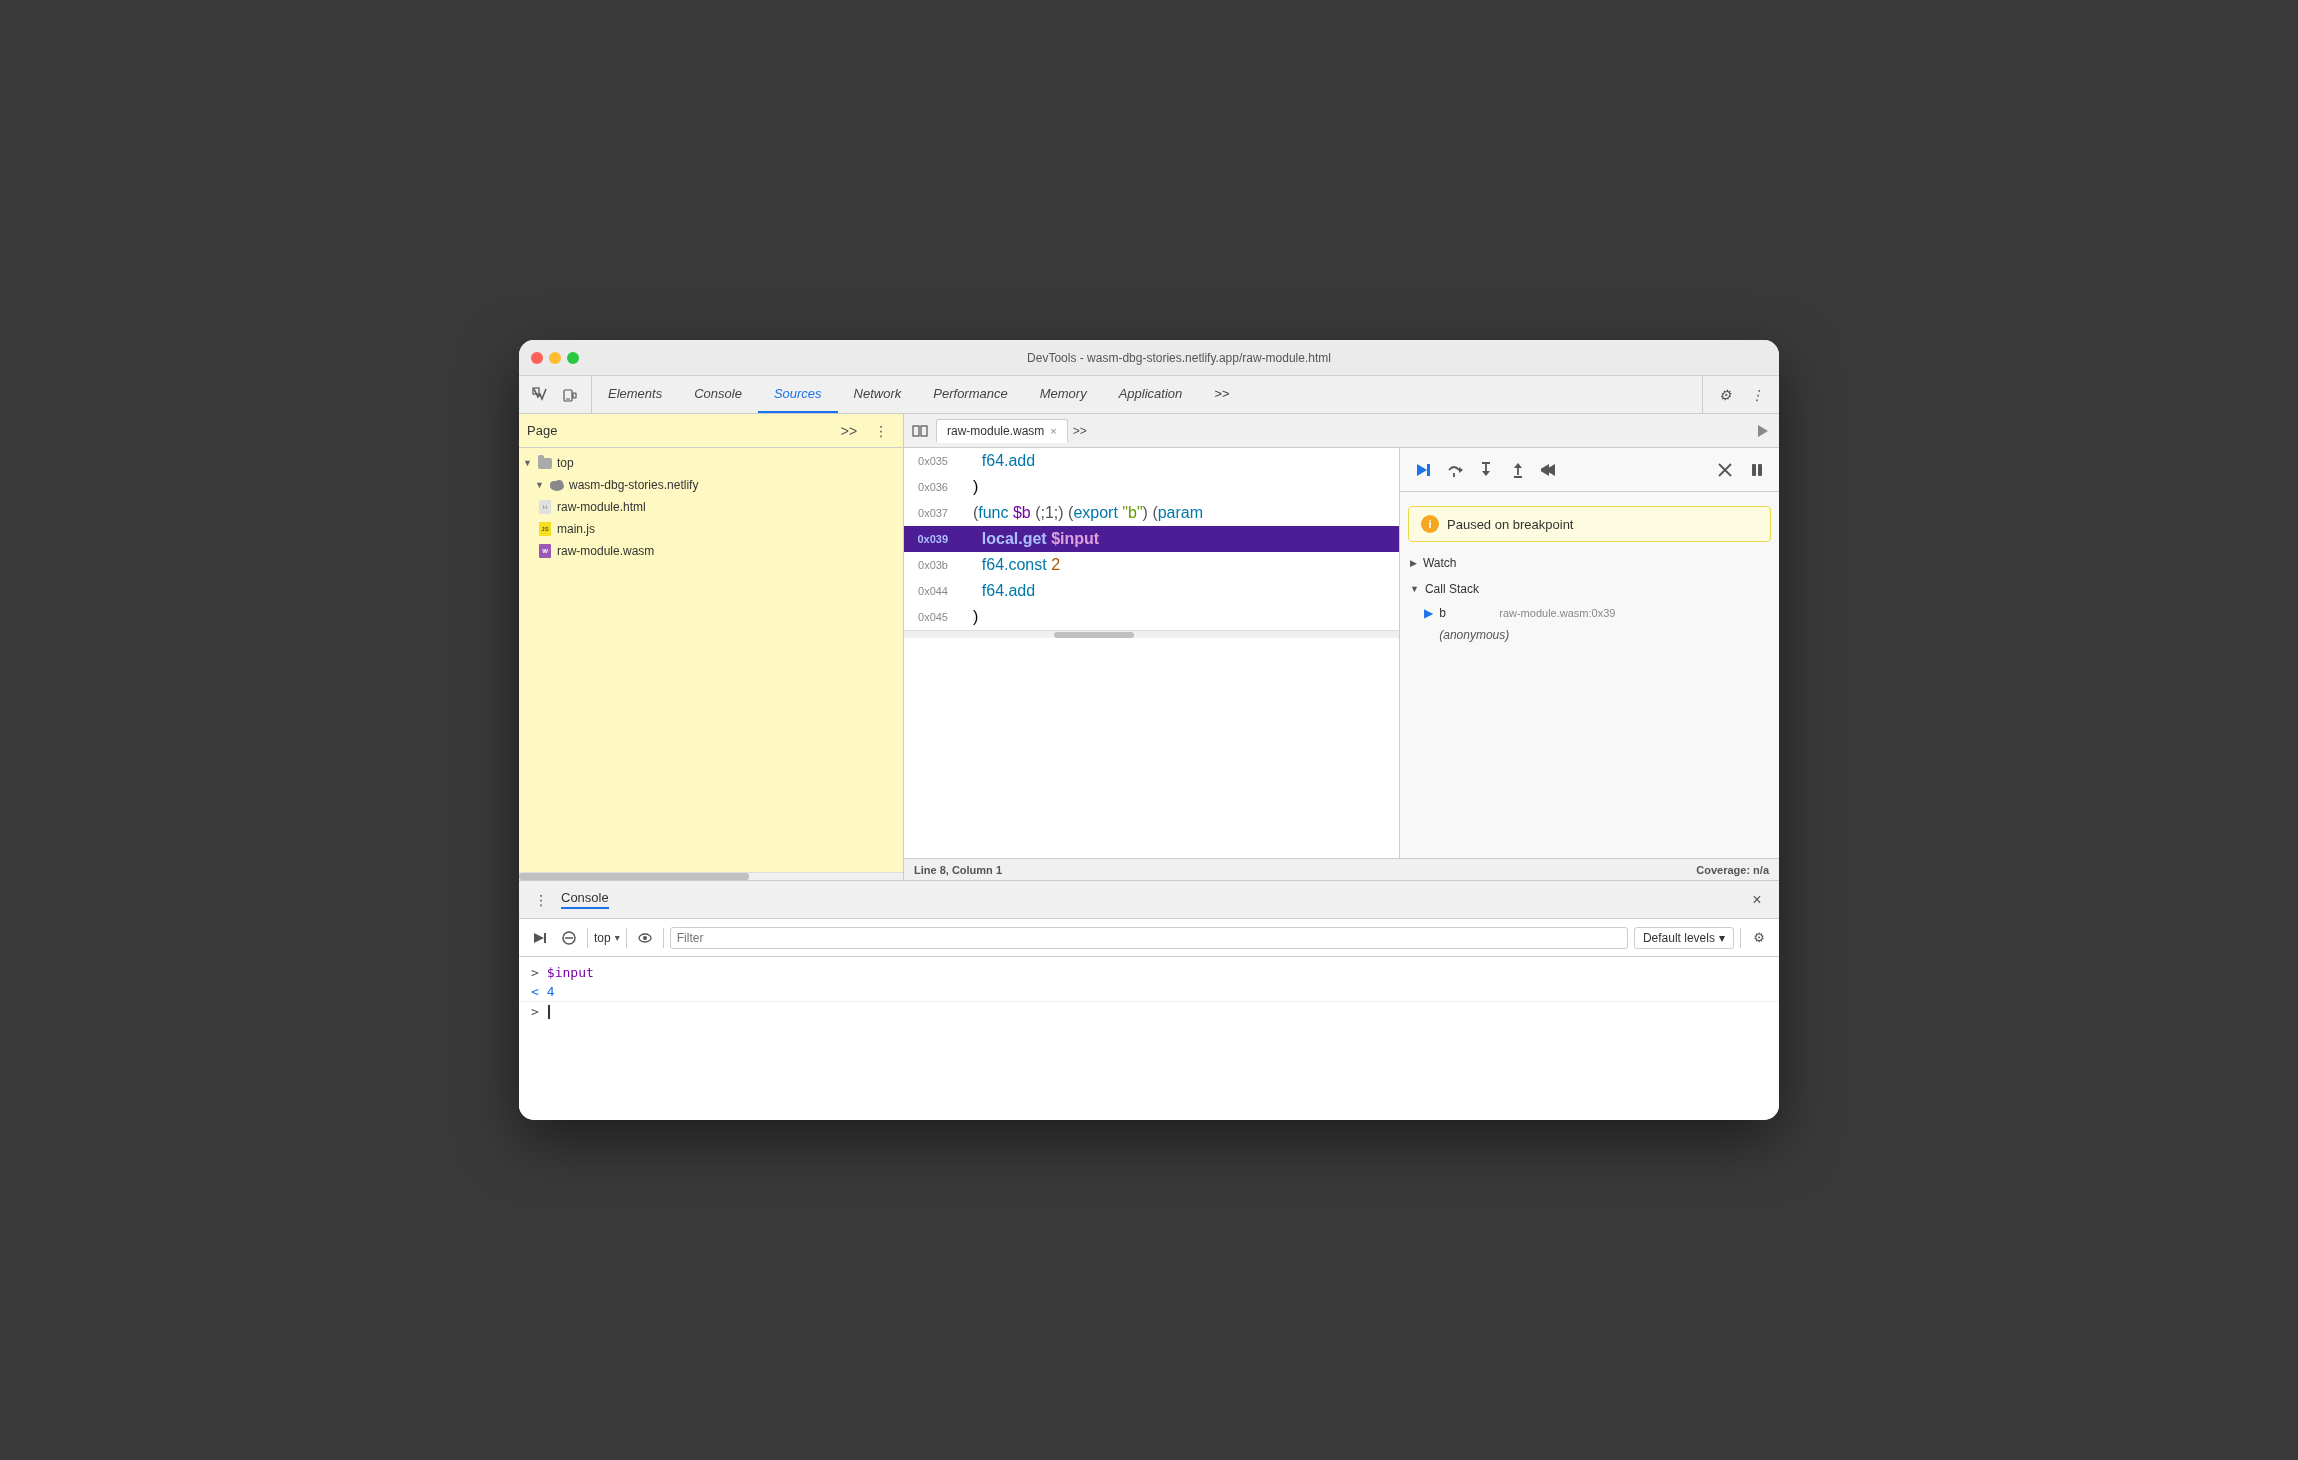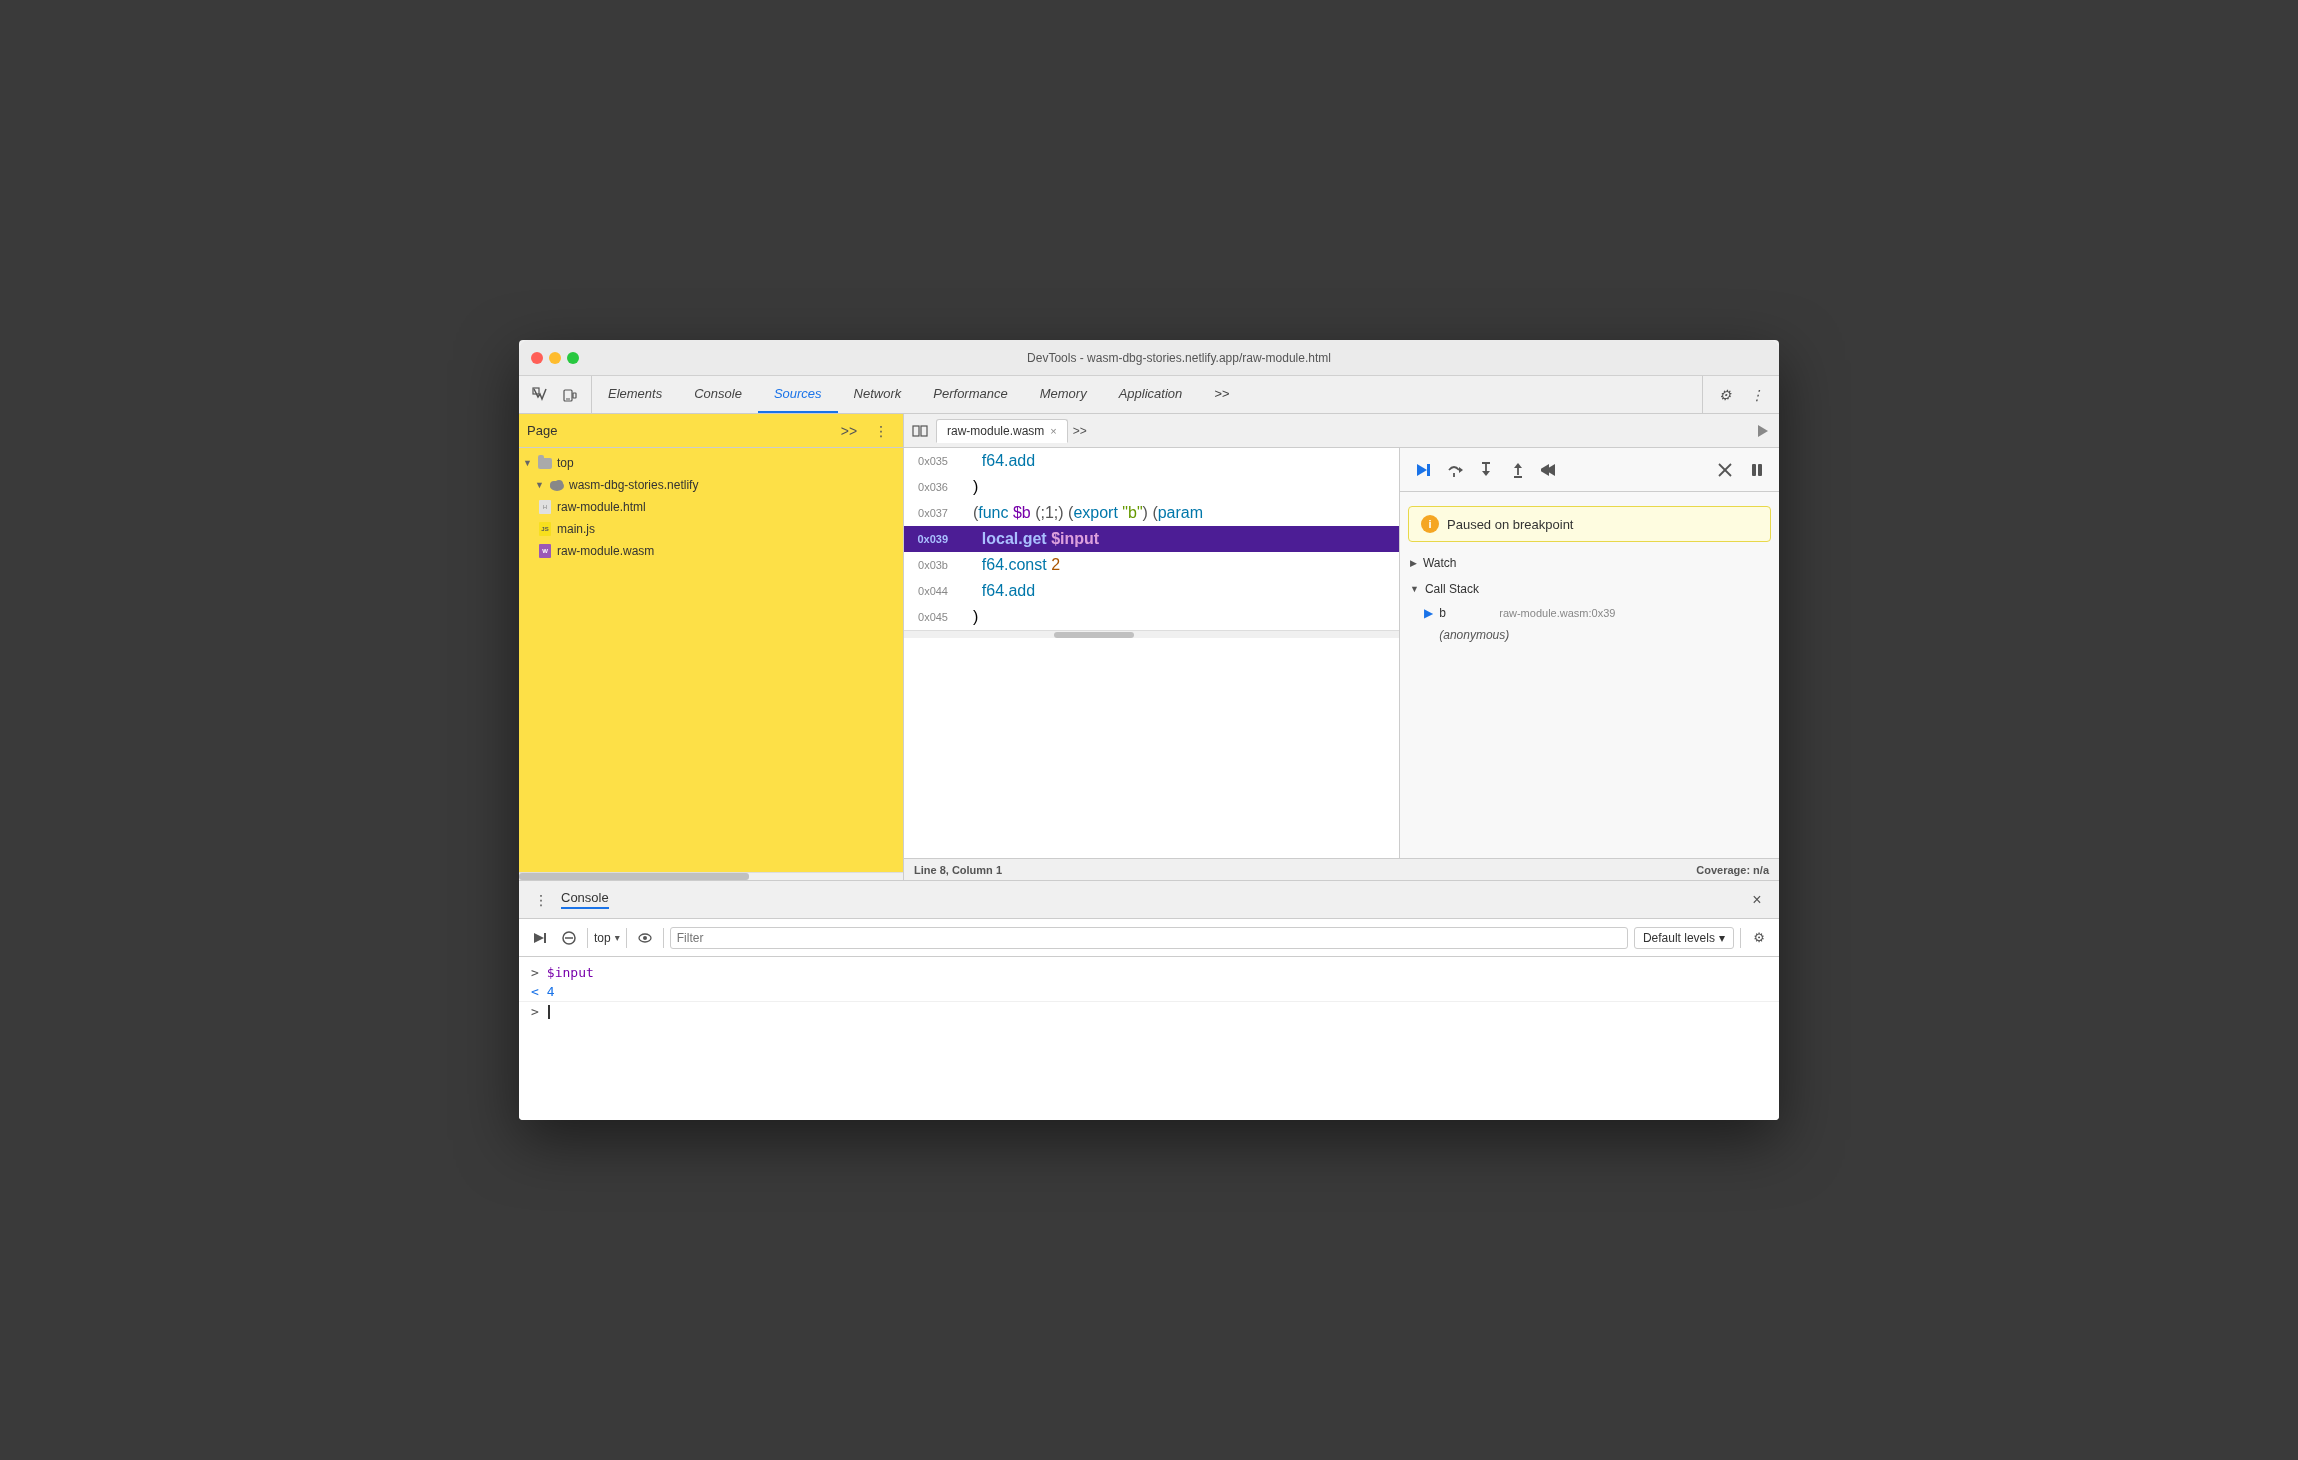--- a/index.html
+++ b/index.html
@@ -8,21 +8,21 @@
       display: flex;
       justify-content: center;
       align-items: center;
       min-height: 100vh;
       font-family: -apple-system, BlinkMacSystemFont, 'Segoe UI', sans-serif;
     }
     .window {
       width: 1260px;
       height: 780px;
       background: #f0f0f0;
-      border-radius: 4px;
+      border-radius: 15px;
       box-shadow: 0 20px 60px rgba(0,0,0,0.5);
       display: flex;
       flex-direction: column;
       overflow: hidden;
     }
     .title-bar {
       background: #ebebeb;
       height: 36px;
       display: flex;
       align-items: center;
@@ -127,21 +127,21 @@
       flex: 1;
       overflow: hidden;
     }
     
     .sidebar {
       width: 385px;
       flex-shrink: 0;
       border-right: 1px solid #ccc;
       display: flex;
       flex-direction: column;
-      background: #fde047;
+      background: #fef9c3;
     }
     .sidebar-header {
       display: flex;
       align-items: center;
       padding: 6px 8px;
       border-bottom: 1px solid #ccc;
       height: 34px;
     }
     .sidebar-header-title {
       font-size: 13px;

